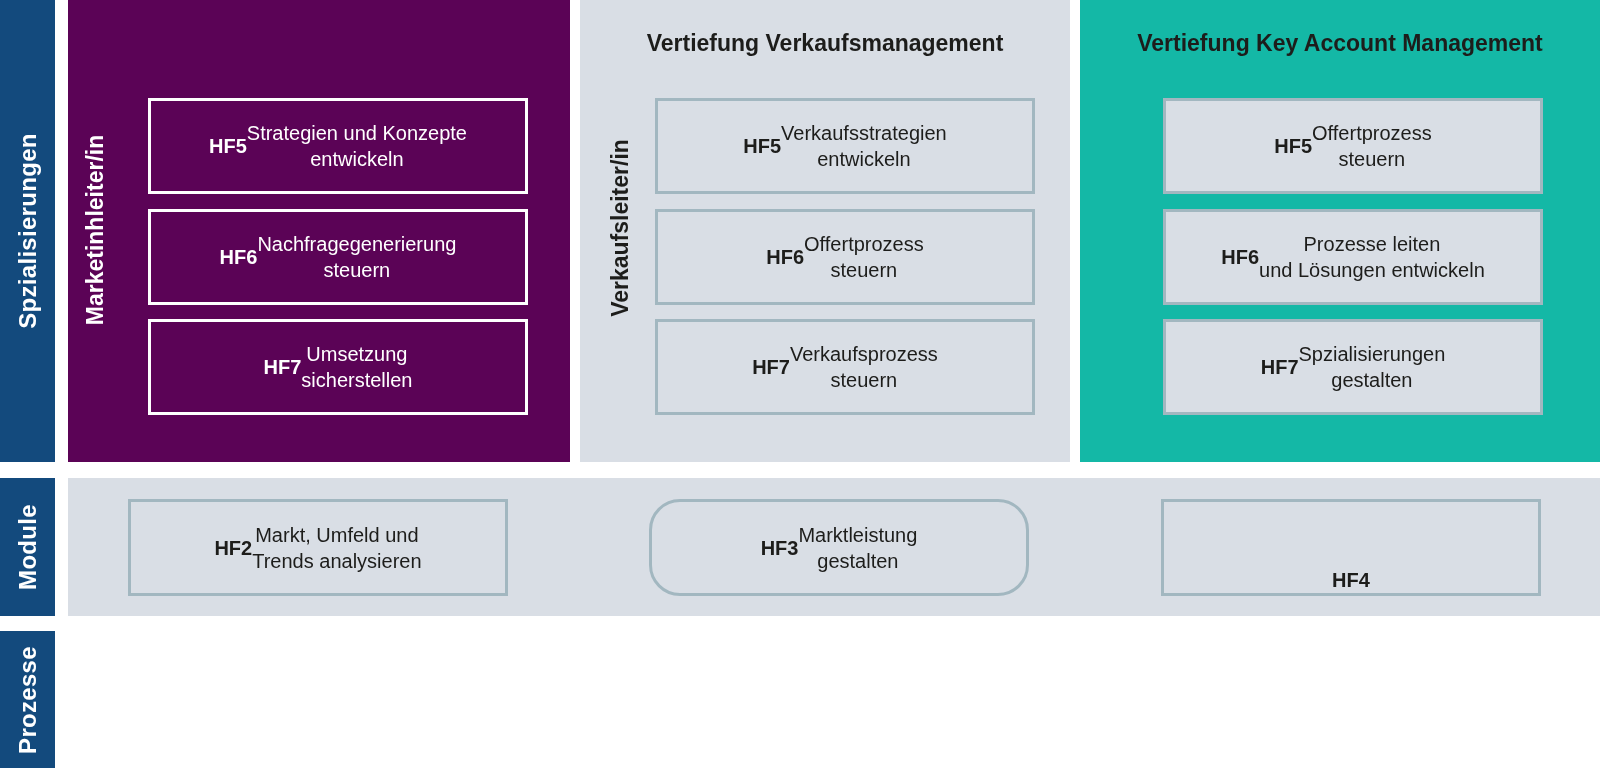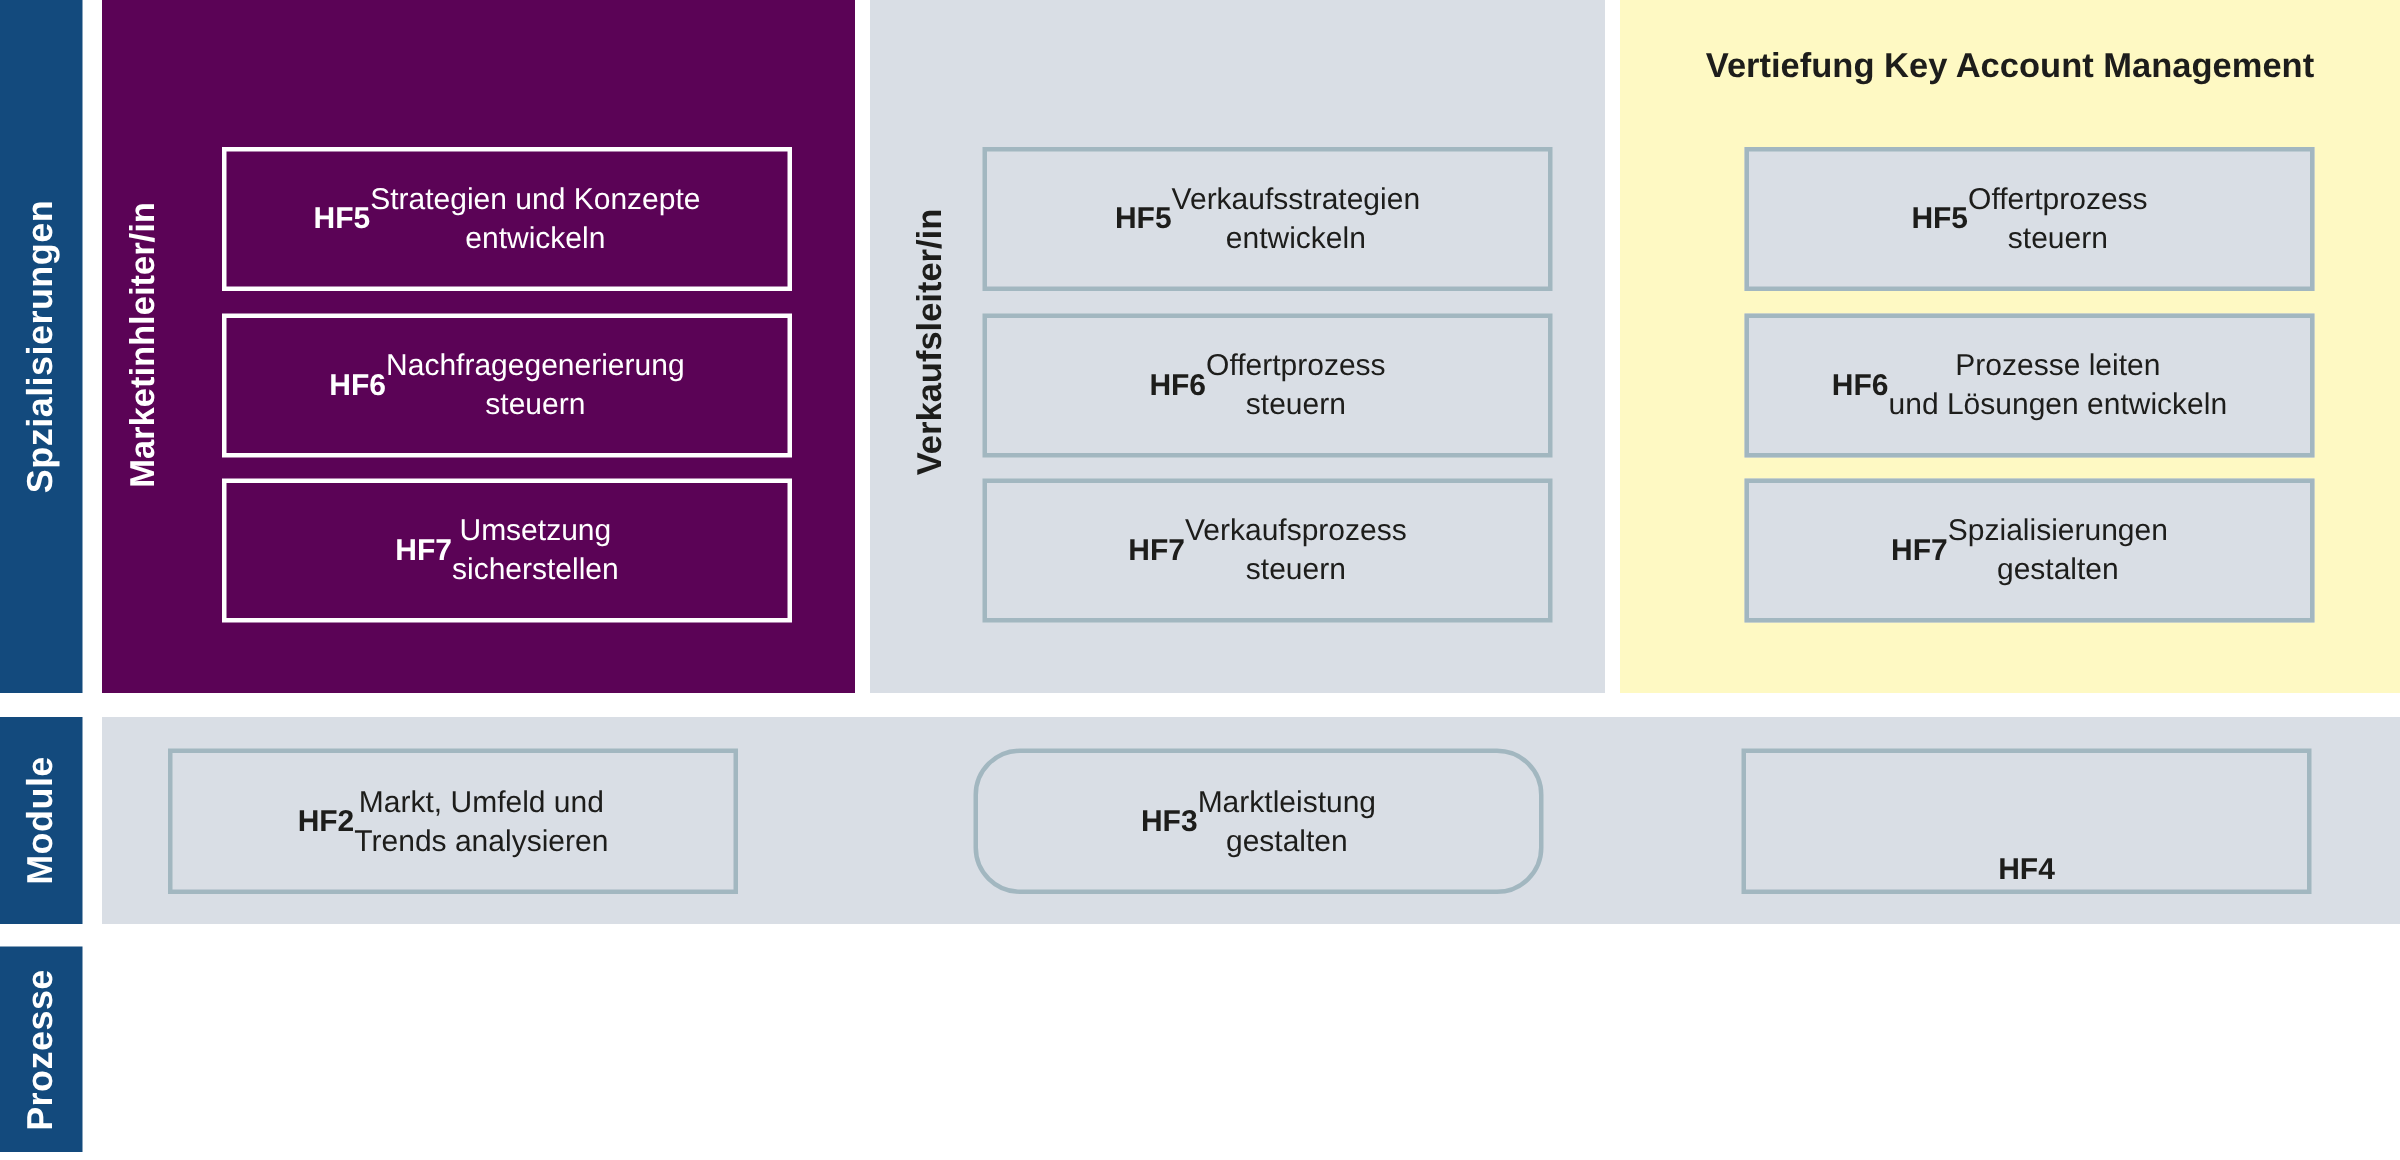--- a/index.html
+++ b/index.html
@@ -15,21 +15,21 @@
     display:flex; align-items:center; justify-content:center;
   }
   .rail-label {
     transform:rotate(-90deg); white-space:nowrap;
     color:#ffffff; font-weight:bold; font-size:24px; letter-spacing:.3px;
   }
   
   .col { position:absolute; top:0; height:462px; }
   .col-purple { left:68px;  width:502px; background:#5b0356; }
   .col-gray2  { left:580px; width:490px; background:#d9dee5; }
-  .col-gray3  { left:1080px; width:520px; background:#fef9c3; }
+  .col-gray3  { left:1080px; width:520px; background:#14b8a6; }
   .col-title {
     position:absolute; top:30px; left:0; right:0;
     text-align:center; font-weight:bold; font-size:23px;
   }
   .role {
     position:absolute; white-space:nowrap;
     transform:translate(-50%,-50%) rotate(-90deg);
     font-weight:bold; font-size:23px;
   }
   .role-purple { color:#ffffff; left:27px; top:230px; }
@@ -48,21 +48,21 @@
   .slot1 { top:98px; }  .slot2 { top:209px; }  .slot3 { top:319px; }
   .col-purple .hf-box { left:80px; }
   .col-gray2  .hf-box { left:75px; }
   .col-gray3  .hf-box { left:83px; }
   
   .band { position:absolute; left:68px; width:1532px; background:#d9dee5; }
   #module-band   { top:478px; height:138px; }
   #prozesse-band { top:631px; height:137px; }
   #module-band .hf-box { top:21px; height:97px; }
   #prozesse-band .hf-box { top:23px; }
-  .band-box1 { left:44px; }
+  .band-box1 { left:60px; }
   .band-box2 { left:581px;border-radius:31px; }
   .band-box3 { left:1093px;align-items:flex-end; }
 </style>
 </head>
 <body>
 
 <div id="canvas">
 
   <div class="rail" style="top:0; height:462px;">
     <span class="rail-label">Spzialisierungen</span>
@@ -87,20 +87,21 @@
 steuern</div>
     </div>
     <div class="hf-box box-on-purple slot3">
       <div class="hf-code">HF7</div>
       <div class="hf-text">Umsetzung
 sicherstellen</div>
     </div>
   </div>
 
   <div class="col col-gray2">
+    <div class="col-title">Vertiefung Verkaufsmanagement</div>
     <span class="role role-gray">Verkaufsleiter/in</span>
     <div class="hf-box box-on-gray slot1">
       <div class="hf-code">HF5</div>
       <div class="hf-text">Verkaufsstrategien
 entwickeln</div>
     </div>
     <div class="hf-box box-on-gray slot2">
       <div class="hf-code">HF6</div>
       <div class="hf-text">Offertprozess
 steuern</div>

